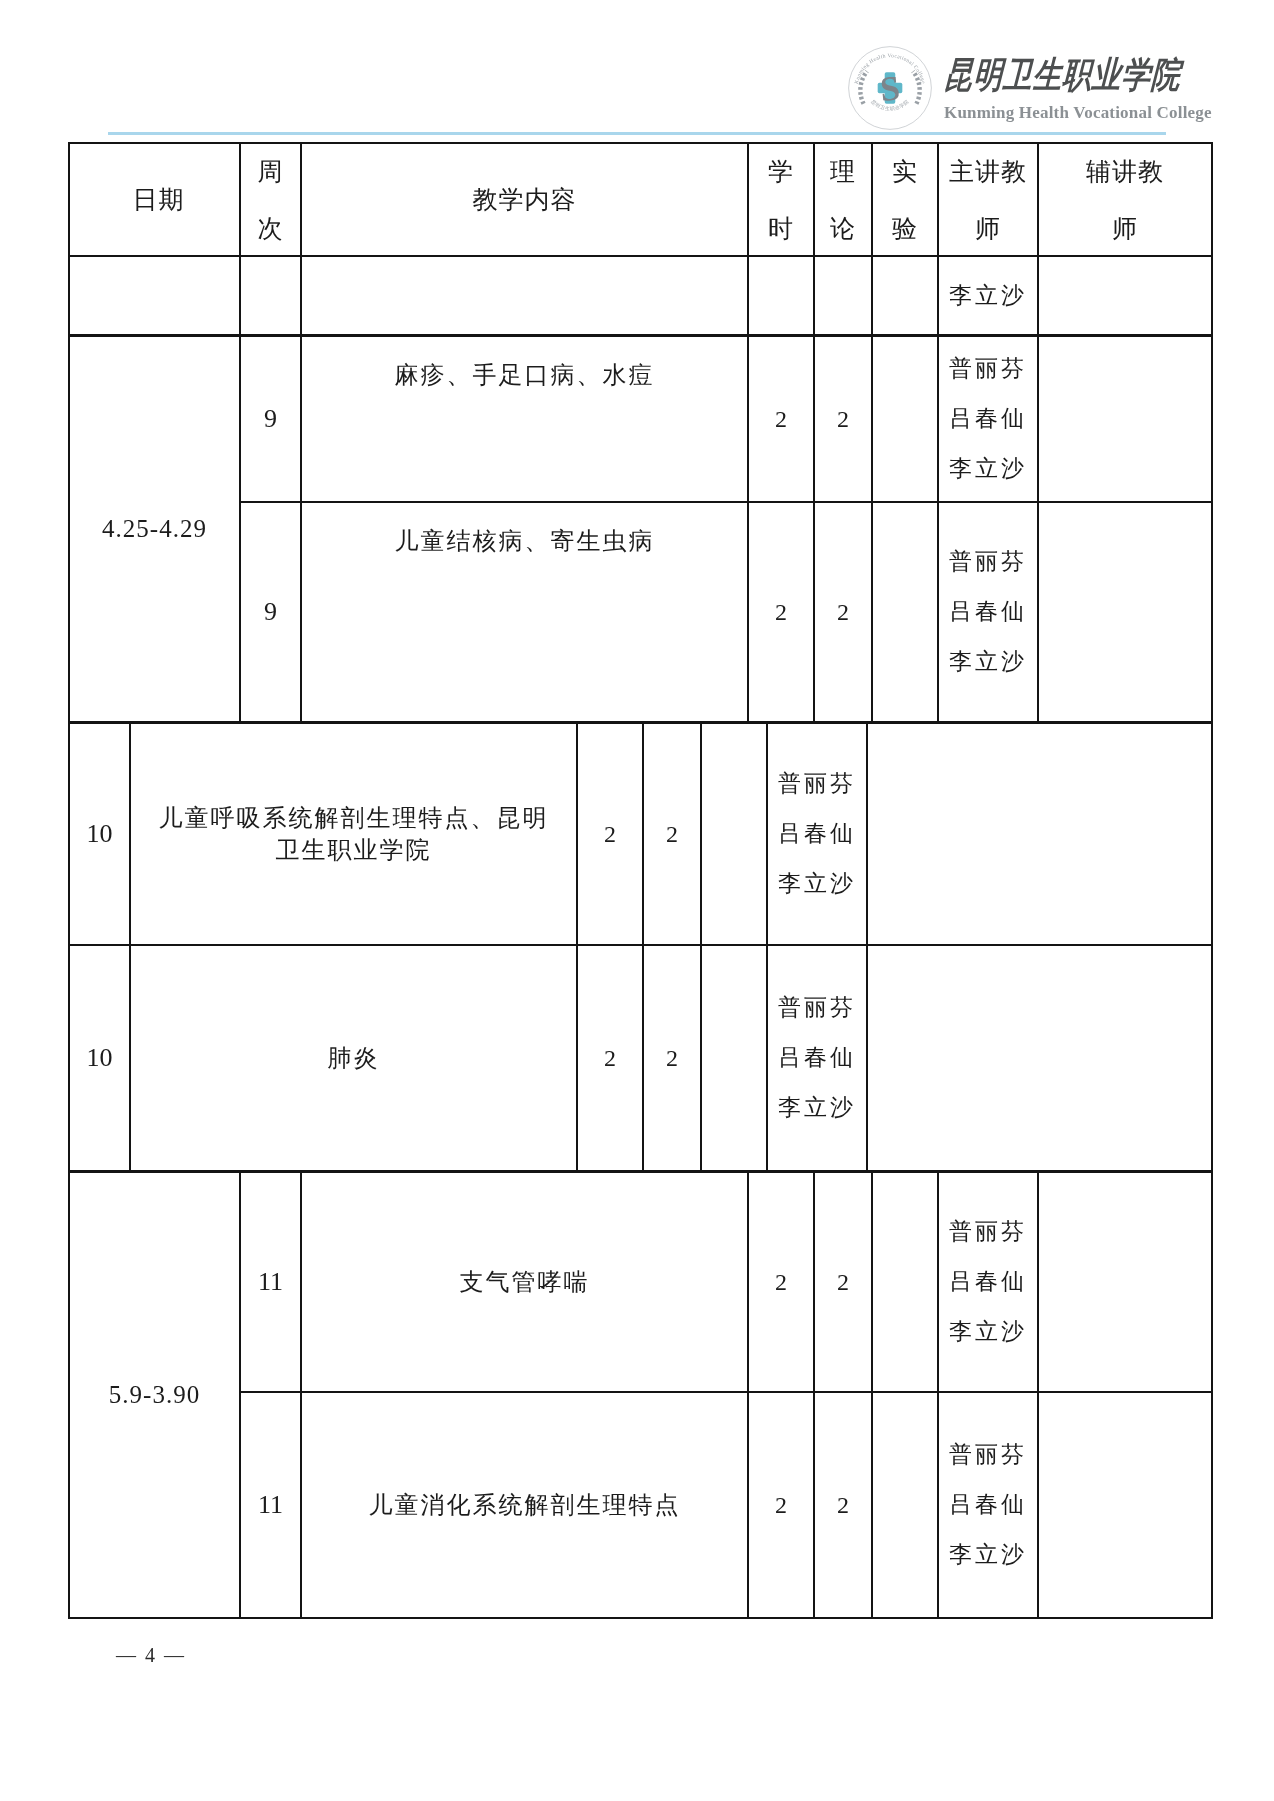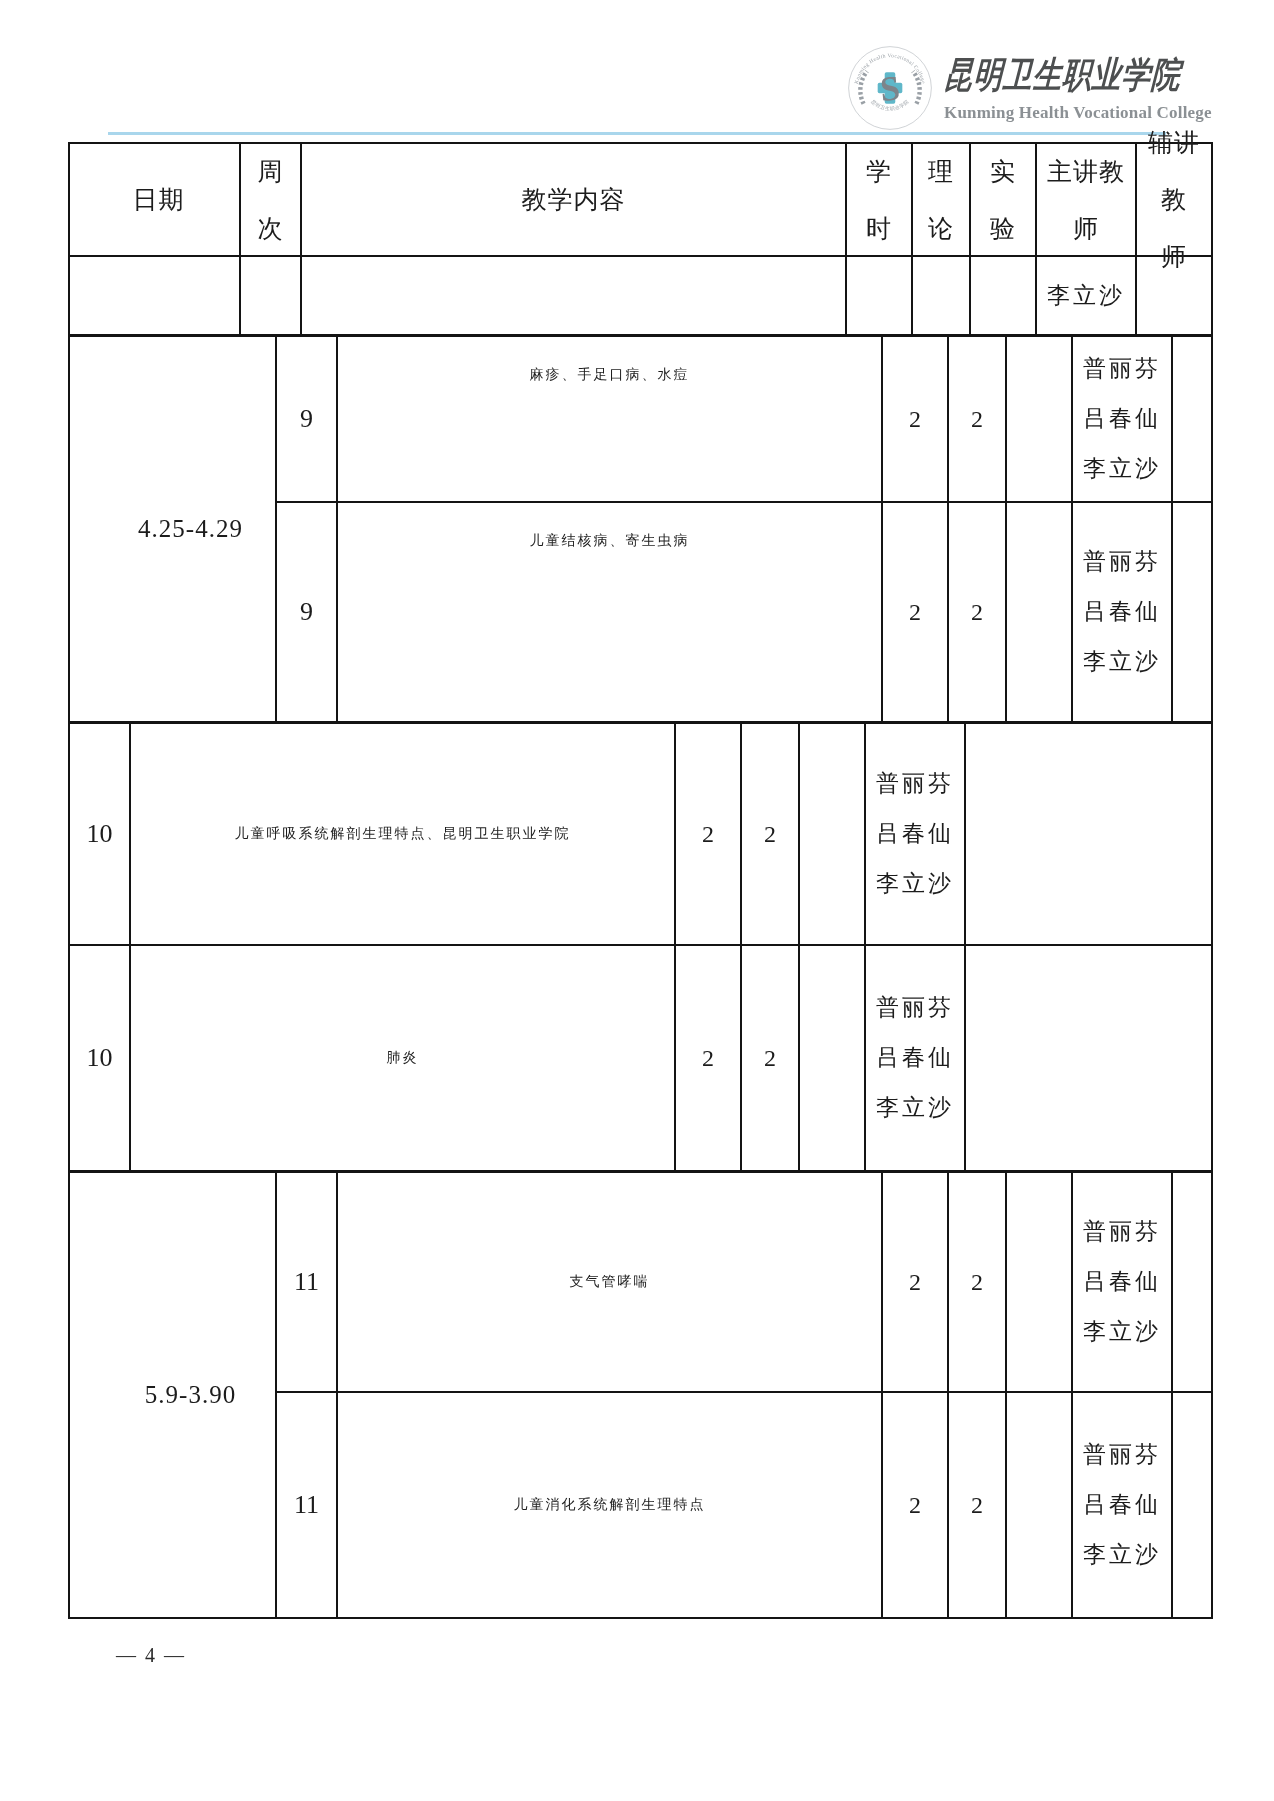--- a/index.html
+++ b/index.html
@@ -30,47 +30,47 @@
   .band + .band{border-top:2px solid #141414;}
   .band.section{border-top:3px solid #141414;}
   .cell{
     box-sizing:border-box;border-right:2px solid #141414;
     display:flex;align-items:center;justify-content:center;
     text-align:center;flex-shrink:0;
   }
   .cell:last-child{border-right:none;flex:1;}
   .w-date{width:171px;padding-left:8px;}
   .w-week{width:61px;}
-  .w-content{width:545px;}
+  .w-content{width:447px;}
   .w-hours{width:66px;}
   .w-theory{width:58px;}
   .w-exp{width:66px;}
   .w-main{width:100px;}
   
   .band.head{height:111px;font-size:25px;}
   .band.head .cell{white-space:pre-line;line-height:57px;letter-spacing:1px;}
   
   .band.row0{height:79px;}
   
   .section .date-cell{
     width:171px;box-sizing:border-box;border-right:2px solid #141414;
     display:flex;align-items:center;justify-content:center;
-    font-size:25px;letter-spacing:1px;margin-left:36px;
+    font-size:25px;letter-spacing:1px;
   }
   .section-rows{flex:1;display:flex;flex-direction:column;}
   .subrow{display:flex;box-sizing:border-box;}
   .subrow + .subrow{border-top:2px solid #141414;}
   .sec-a{height:387px;}
   .sec-b{height:449px;}
   .sec-c{height:447px;}
   .h1a{height:164px;} .h2a{height:220px;}
   .h1b{height:220px;} .h2b{height:226px;}
   .h1c{height:218px;} .h2c{height:226px;}
   .week-cell{font-size:26px;}
-  .content-cell{font-size:14px;letter-spacing:2px;line-height:32px;padding:0 20px;}
+  .content-cell{font-size:24px;letter-spacing:2px;line-height:32px;padding:0 20px;}
   .content-cell.top{align-items:flex-start;padding-top:22px;}
   .num-cell{font-size:24px;}
   .teacher-cell{
     flex-direction:column;gap:24px;font-size:23px;letter-spacing:3px;line-height:26px;
   }
   .row0 .teacher-cell{gap:0;}
   
   .page-num{
     position:absolute;left:116px;top:1644px;font-size:20px;color:#2a2a2a;letter-spacing:2px;
   }

